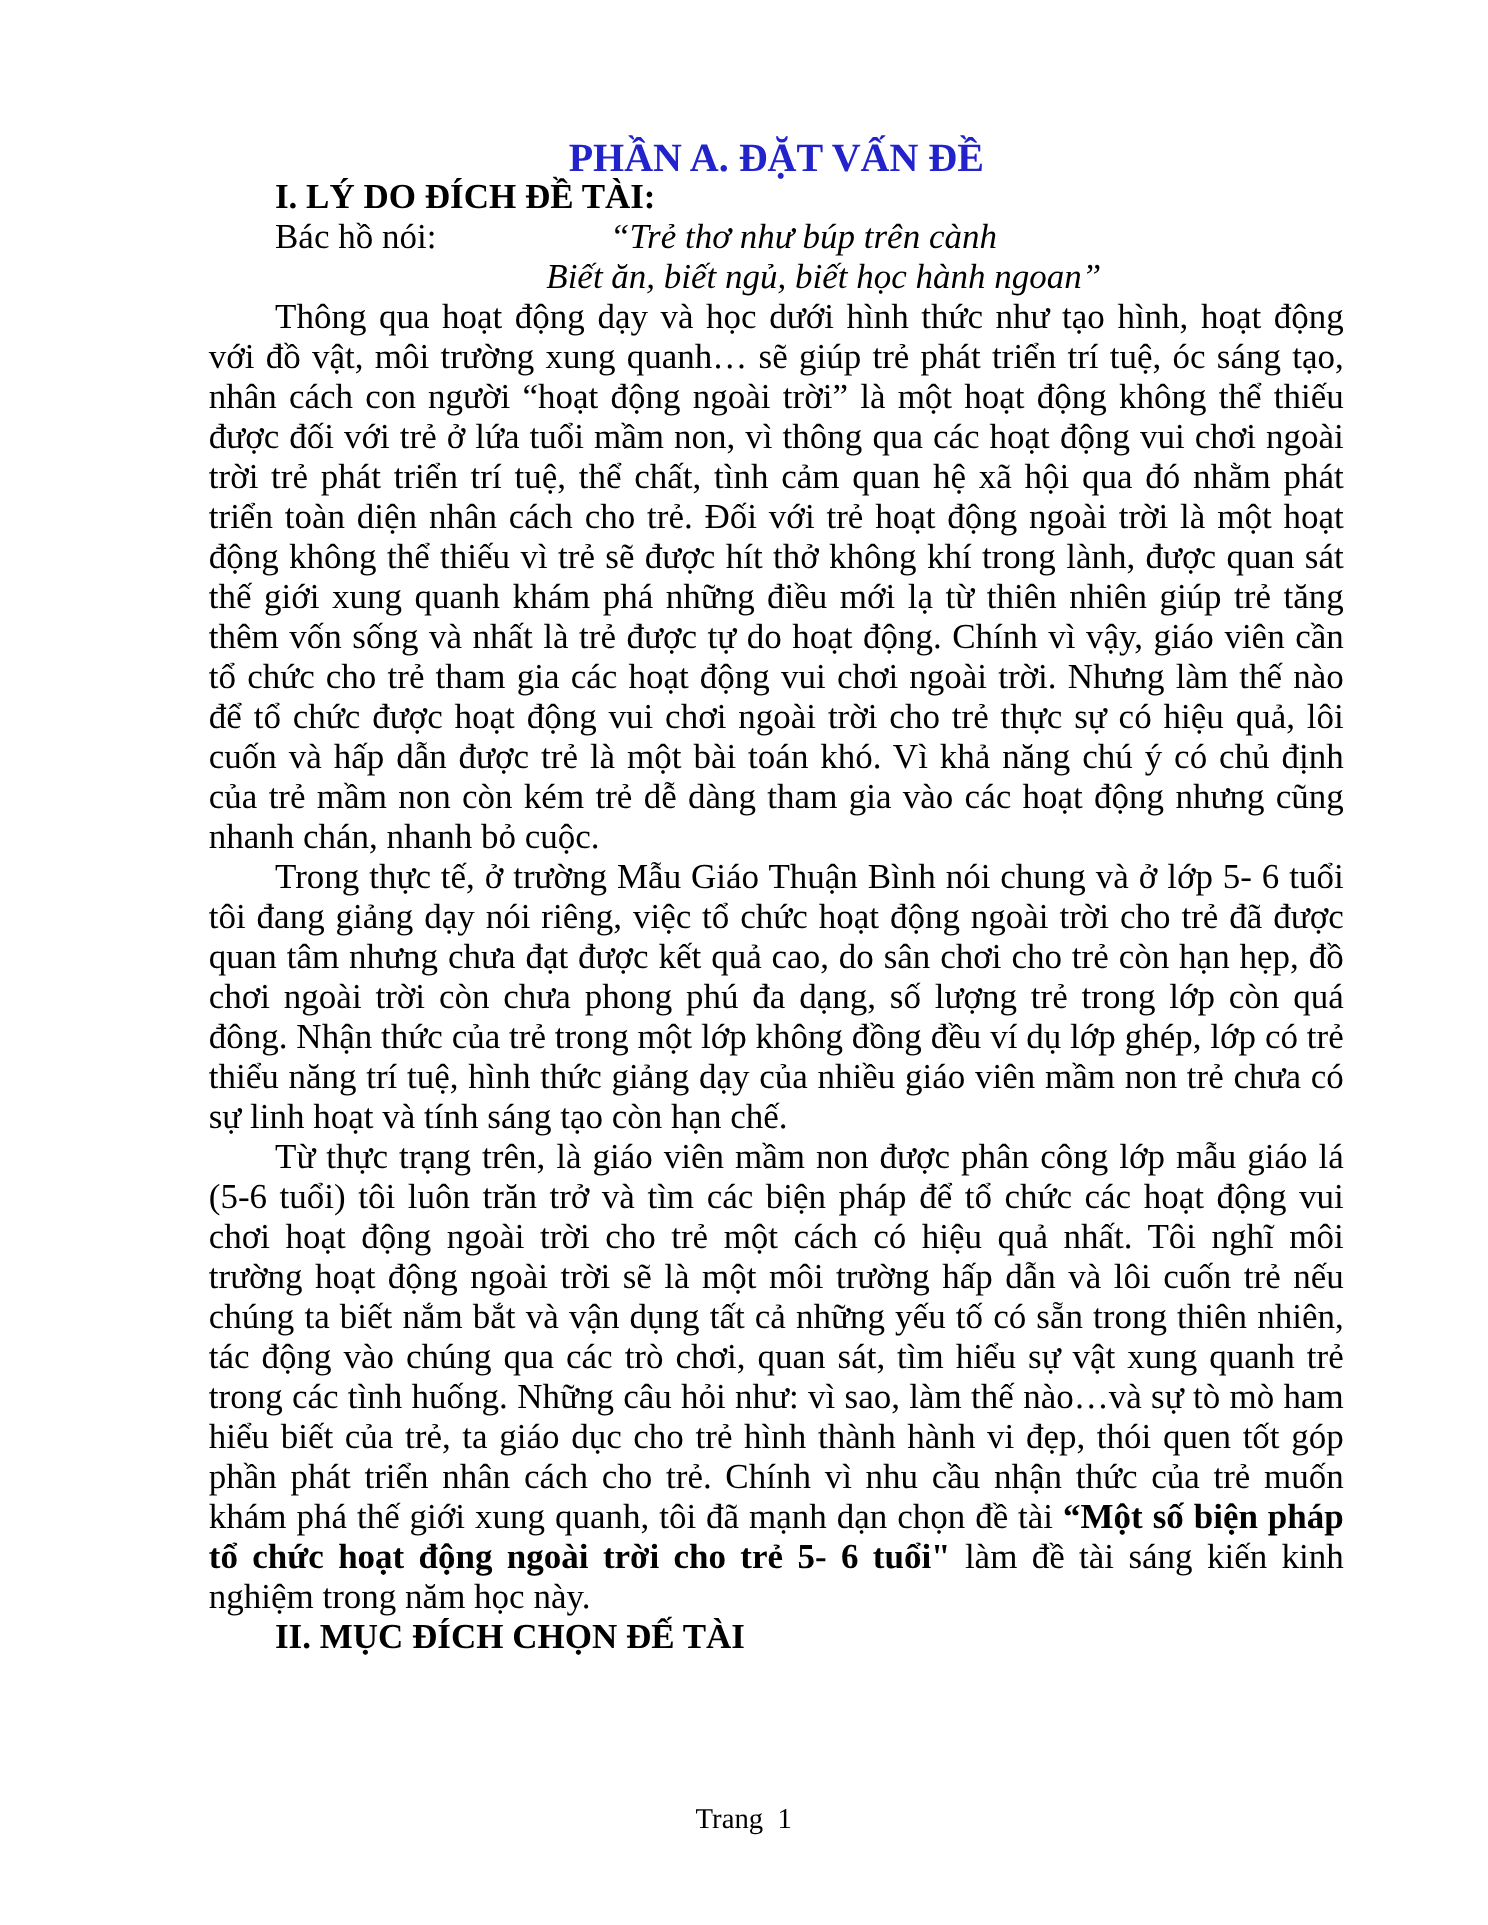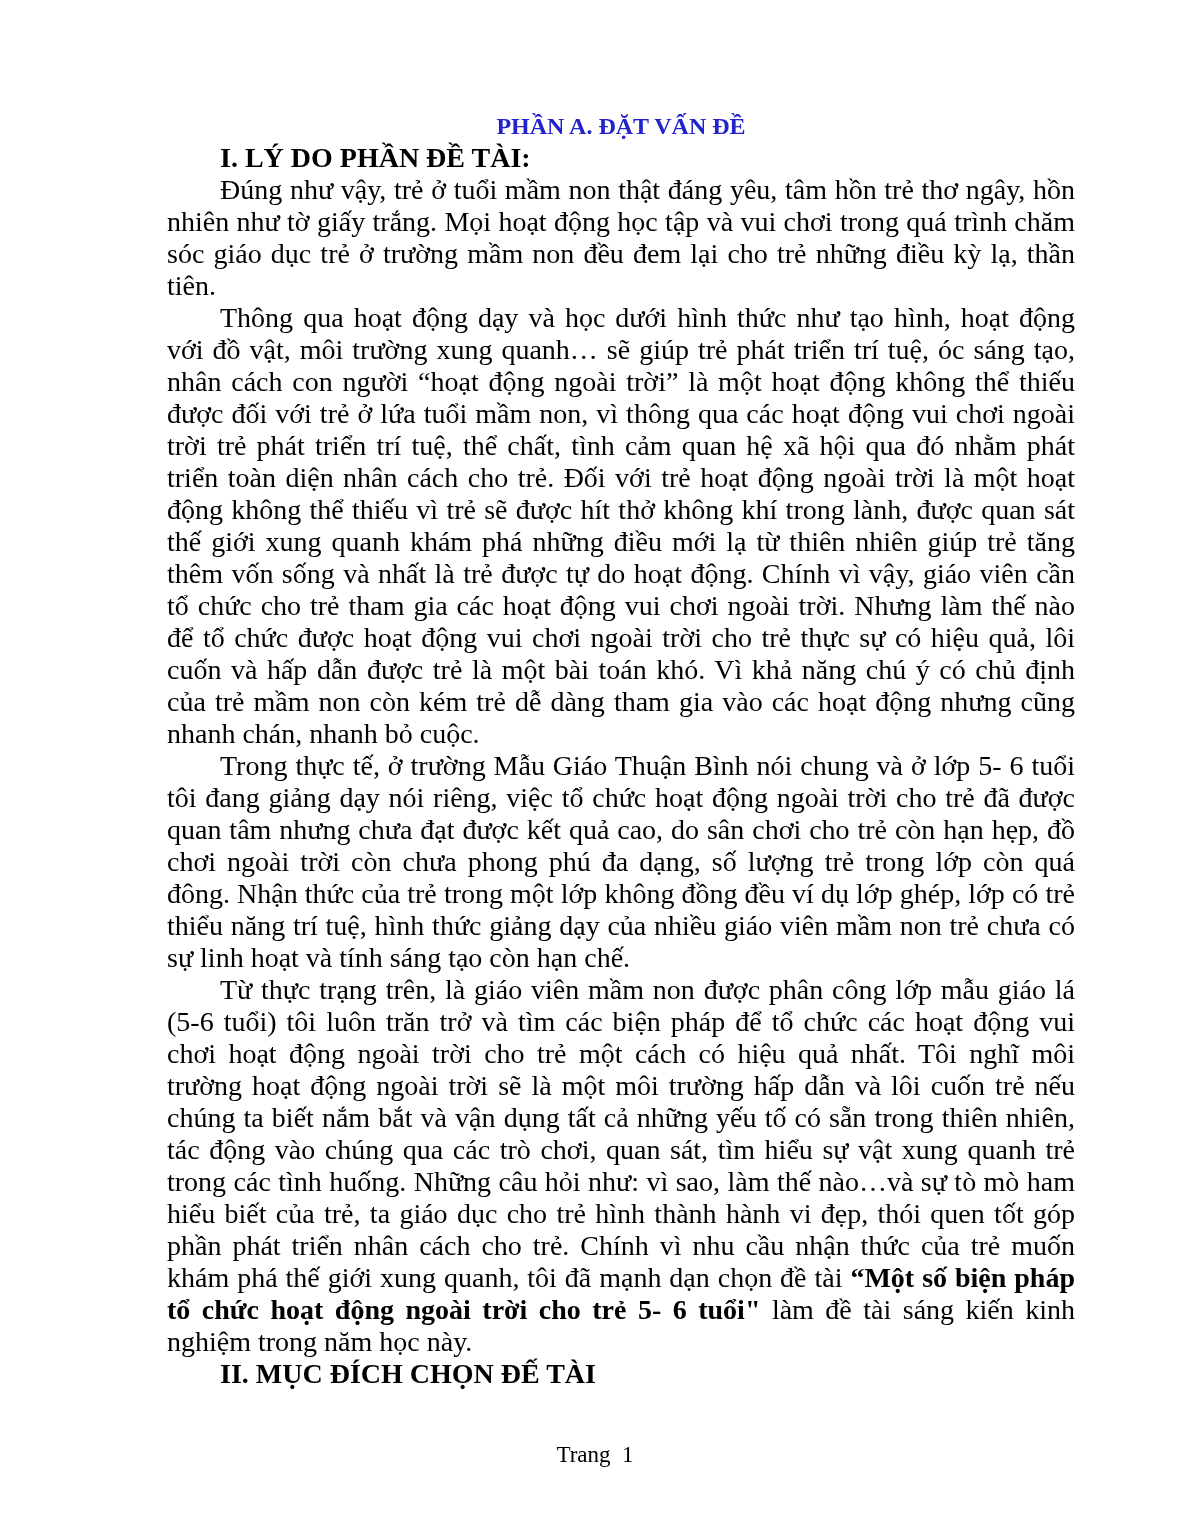--- a/index.html
+++ b/index.html
@@ -18,21 +18,21 @@
   .content {
     margin-left: 167px;
     width: 908px;
     padding-top: 110px;
     font-size: 28px;
     line-height: 32px;
   }
   .doc-title {
     margin: 0;
     text-align: center;
-    font-size: 24px;
+    font-size: 32px;
     font-weight: bold;
     color: #2323cc;
   }
   .section-heading {
     margin: 0;
     font-size: 28px;
     font-weight: bold;
     text-indent: 53px;
     color: #000000;
   }
@@ -69,25 +69,30 @@
     white-space: pre;
   }
 </style>
 </head>
 <body>
 
 <div class="content">
 
   <h1 class="doc-title">PHẦN A. ĐẶT VẤN ĐỀ</h1>
 
-  <h2 class="section-heading">I. LÝ DO PHẦN ĐỀ TÀI:</h2>
+  <h2 class="section-heading">I. LÝ DO ĐÍCH ĐỀ TÀI:</h2>
 
 
+  <div class="quote-block">
+    <div class="quote-line-a">
+      <span class="quote-intro">Bác hồ nói:</span><span class="quote-text">“Trẻ thơ như búp trên cành</span>
+    </div>
+    <div class="quote-line-b">Biết ăn, biết ngủ, biết học hành ngoan”</div>
+  </div>
 
-  <p class="body-para">Đúng như vậy, trẻ ở tuổi mầm non thật đáng yêu, tâm hồn trẻ thơ ngây, hồn nhiên như tờ giấy trắng. Mọi hoạt động học tập và vui chơi trong quá trình chăm sóc giáo dục trẻ ở trường mầm non đều đem lại cho trẻ những điều kỳ lạ, thần tiên.</p>
 
   <p class="body-para">Thông qua hoạt động dạy và học dưới hình thức như tạo hình, hoạt động với đồ vật, môi trường xung quanh… sẽ giúp trẻ phát triển trí tuệ, óc sáng tạo, nhân cách con người “hoạt động ngoài trời” là một hoạt động không thể thiếu được đối với trẻ ở lứa tuổi mầm non, vì thông qua các hoạt động vui chơi ngoài trời trẻ phát triển trí tuệ, thể chất, tình cảm quan hệ xã hội qua đó nhằm phát triển toàn diện nhân cách cho trẻ. Đối với trẻ hoạt động ngoài trời là một hoạt động không thể thiếu vì trẻ sẽ được hít thở không khí trong lành, được quan sát thế giới xung quanh khám phá những điều mới lạ từ thiên nhiên giúp trẻ tăng thêm vốn sống và nhất là trẻ được tự do hoạt động. Chính vì vậy, giáo viên cần tổ chức cho trẻ tham gia các hoạt động vui chơi ngoài trời. Nhưng làm thế nào để tổ chức được hoạt động vui chơi ngoài trời cho trẻ thực sự có hiệu quả, lôi cuốn và hấp dẫn được trẻ là một bài toán khó. Vì khả năng chú ý có chủ định của trẻ mầm non còn kém trẻ dễ dàng tham gia vào các hoạt động nhưng cũng nhanh chán, nhanh bỏ cuộc.</p>
 
   <p class="body-para">Trong thực tế, ở trường Mẫu Giáo Thuận Bình nói chung và ở lớp 5- 6 tuổi tôi đang giảng dạy nói riêng, việc tổ chức hoạt động ngoài trời cho trẻ đã được quan tâm nhưng chưa đạt được kết quả cao, do sân chơi cho trẻ còn hạn hẹp, đồ chơi ngoài trời còn chưa phong phú đa dạng, số lượng trẻ trong lớp còn quá đông. Nhận thức của trẻ trong một lớp không đồng đều ví dụ lớp ghép, lớp có trẻ thiểu năng trí tuệ, hình thức giảng dạy của nhiều giáo viên mầm non trẻ chưa có sự linh hoạt và tính sáng tạo còn hạn chế.</p>
 
   <p class="body-para">
     <span>Từ thực trạng trên, là giáo viên mầm non được phân công lớp mẫu giáo lá (5-6 tuổi) tôi luôn trăn trở và tìm các biện pháp để tổ chức các hoạt động vui chơi hoạt động ngoài trời cho trẻ một cách có hiệu quả nhất. Tôi nghĩ môi trường hoạt động ngoài trời sẽ là một môi trường hấp dẫn và lôi cuốn trẻ nếu chúng ta biết nắm bắt và vận dụng tất cả những yếu tố có sẵn trong thiên nhiên, tác động vào chúng qua các trò chơi, quan sát, tìm hiểu sự vật xung quanh trẻ trong các tình huống. Những câu hỏi như: vì sao, làm thế nào…và sự tò mò ham hiểu biết của trẻ, ta giáo dục cho trẻ hình thành hành vi đẹp, thói quen tốt góp phần phát triển nhân cách cho trẻ. Chính vì nhu cầu nhận thức của trẻ muốn khám phá thế giới xung quanh, tôi đã mạnh dạn chọn đề tài </span><span class="inline-bold">“Một số biện pháp tổ chức hoạt động ngoài trời cho trẻ 5- 6 tuổi"</span><span> làm đề tài sáng kiến kinh nghiệm trong năm học này.</span>
   </p>
 
   <h2 class="section-heading">II. MỤC ĐÍCH CHỌN ĐẾ TÀI</h2>

